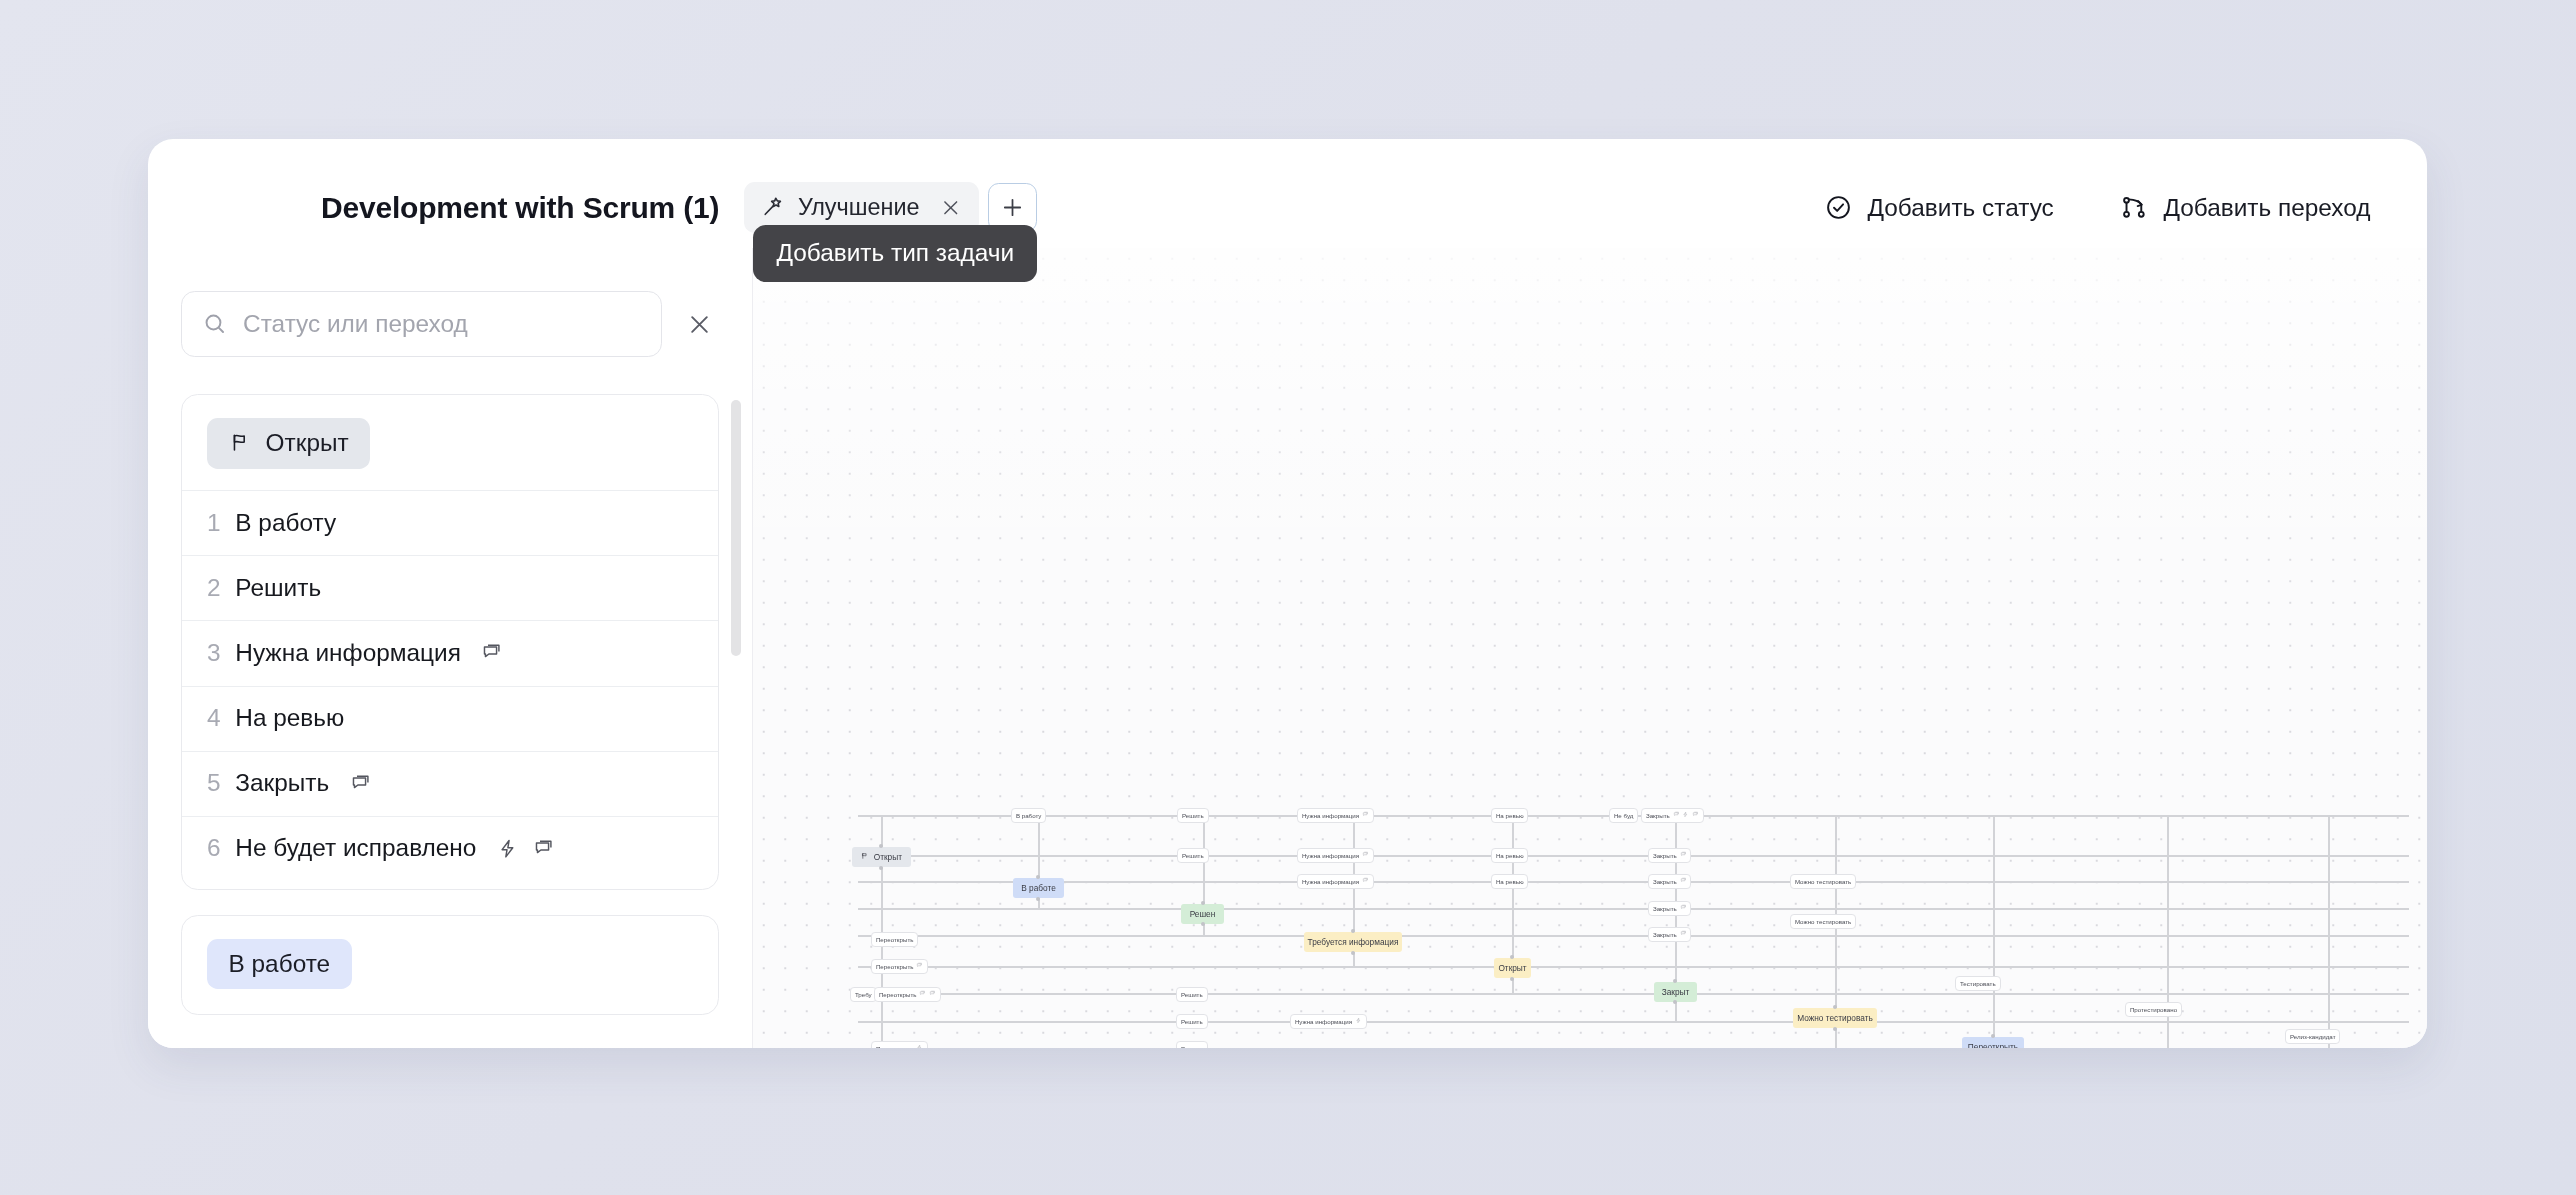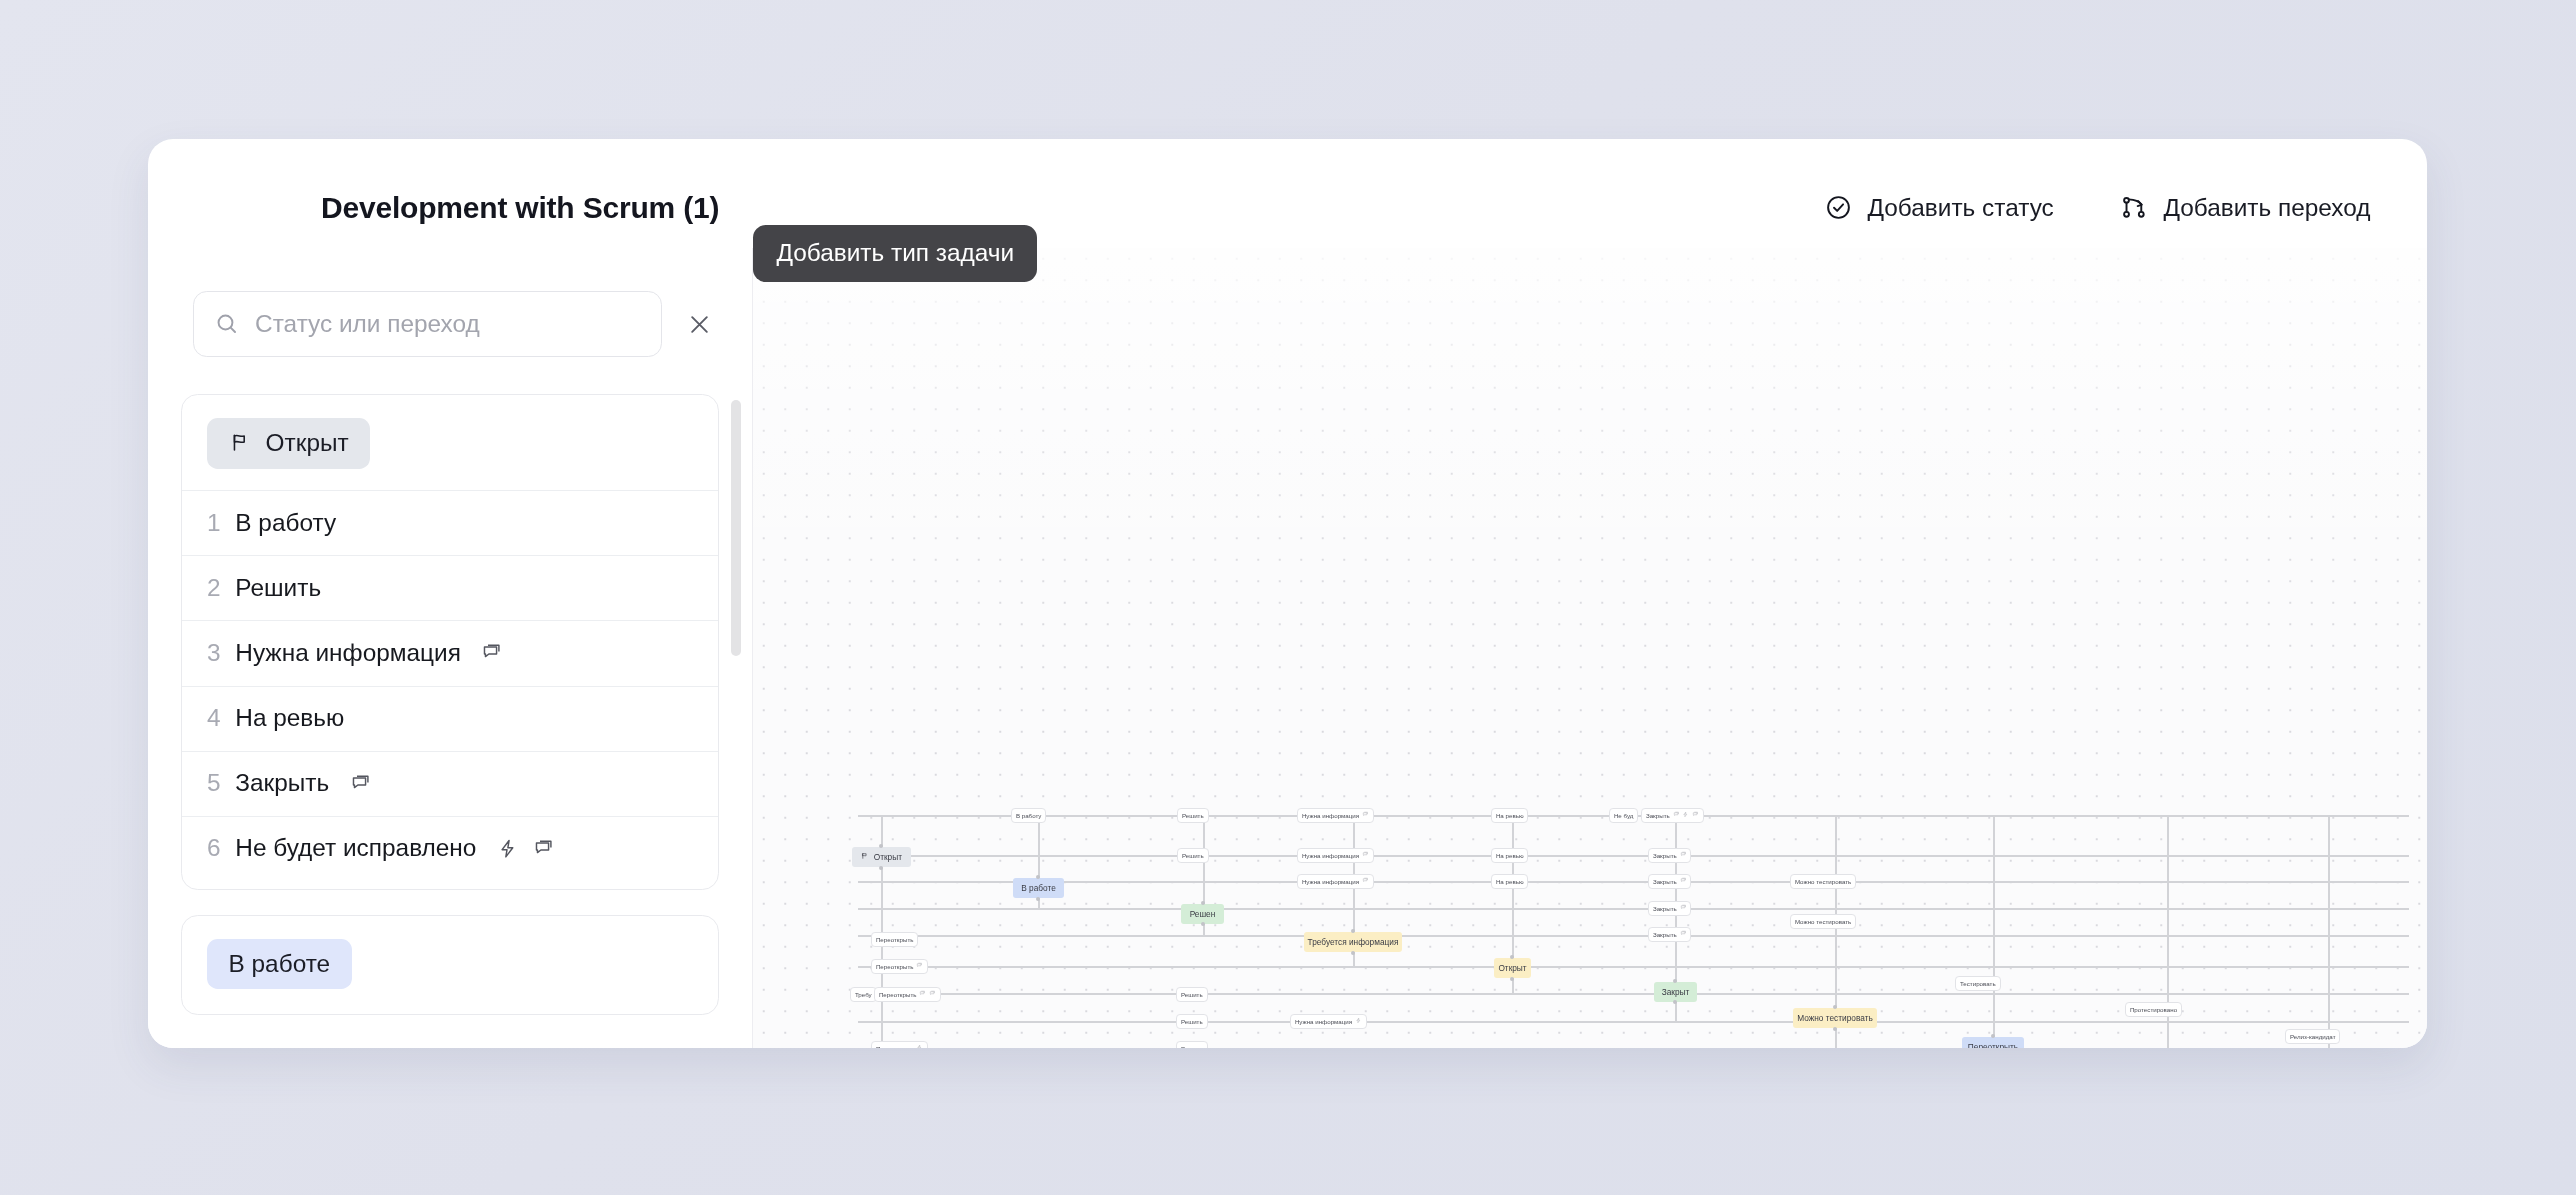--- a/index.html
+++ b/index.html
@@ -136,21 +136,21 @@
     display: flex;
   }
 
   
   #sidebar {
     width: 605px;
     height: 100%;
     background: #ffffff;
     border-right: 1px solid #ededf1;
     position: relative;
-    padding: 43px 0 0 12px;
+    padding: 43px 0 0 0;
   }
 
   #search-row {
     display: flex;
     align-items: center;
     padding: 0 33px 0 33px;
     gap: 17.6px;
   }
 
   #search-box {
@@ -325,20 +325,44 @@
 </style>
 </head>
 <body>
 
 <div id="app-window">
 
   <div id="window-header">
 
     <div id="page-title">Development with Scrum (1)</div>
 
+    <div id="tab-strip">
+      <div class="tab-chip">
+        <span>
+          <svg class="icon" width="24.4" height="24.4" viewBox="0 0 24 24" fill="none" stroke="#2b2d36" stroke-width="1.6" stroke-linecap="round" stroke-linejoin="round">
+            <path d="M14.5 3.2l1.6 2.6 3 .4-2.2 2.1.6 3-2.7-1.5-2.7 1.5.6-3L10.5 6.2l3-.4z"></path>
+            <path d="M12.6 10.2L4.2 19"></path>
+          </svg>
+        </span>
+        <span class="tab-label">Улучшение</span>
+        <span class="tab-close">
+          <svg class="icon" width="21.5" height="21.5" viewBox="0 0 24 24" fill="none" stroke="#50525c" stroke-width="1.7" stroke-linecap="round">
+            <path d="M5.5 5.5l13 13M18.5 5.5l-13 13"></path>
+          </svg>
+        </span>
+      </div>
+
+      <div id="add-tab-button">
+        <span>
+          <svg class="icon" width="25" height="25" viewBox="0 0 24 24" fill="none" stroke="#3c3e47" stroke-width="1.7" stroke-linecap="round">
+            <path d="M12 4.6v14.8M4.6 12h14.8"></path>
+          </svg>
+        </span>
+      </div>
+    </div>
 
     <div id="header-actions">
       <div class="header-action">
         <span>
           <svg class="icon" width="29" height="29" viewBox="0 0 24 24" fill="none" stroke="#14161f" stroke-width="1.6" stroke-linecap="round" stroke-linejoin="round">
             <circle cx="12" cy="12" r="8.6"></circle>
             <path d="M8.3 12.2l2.6 2.6 4.9-5.4"></path>
           </svg>
         </span>
         <span class="ha-label">Добавить статус</span>

